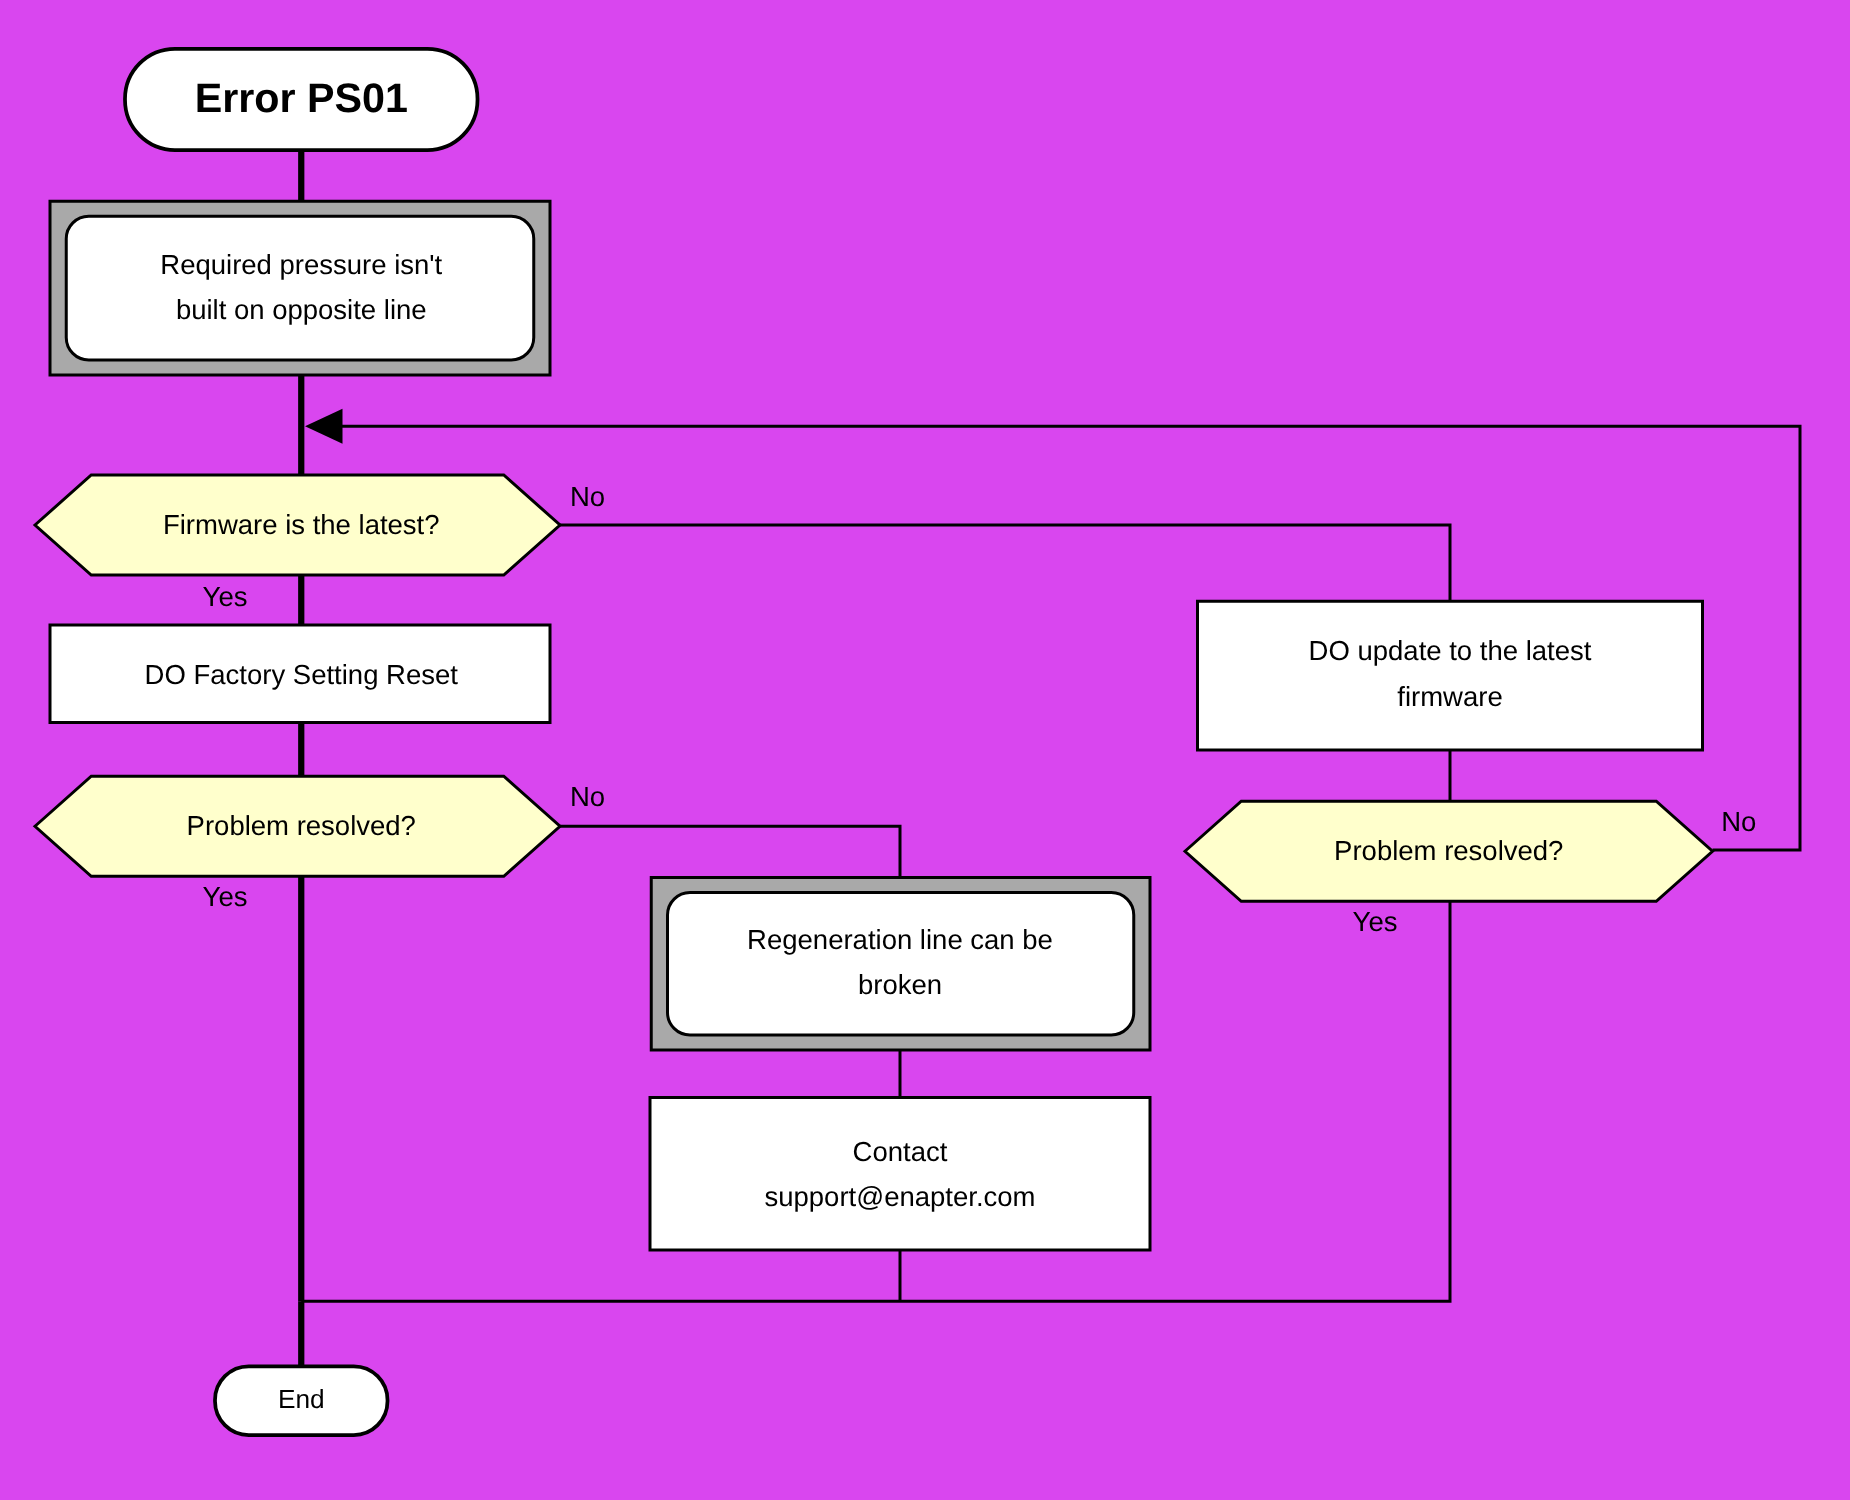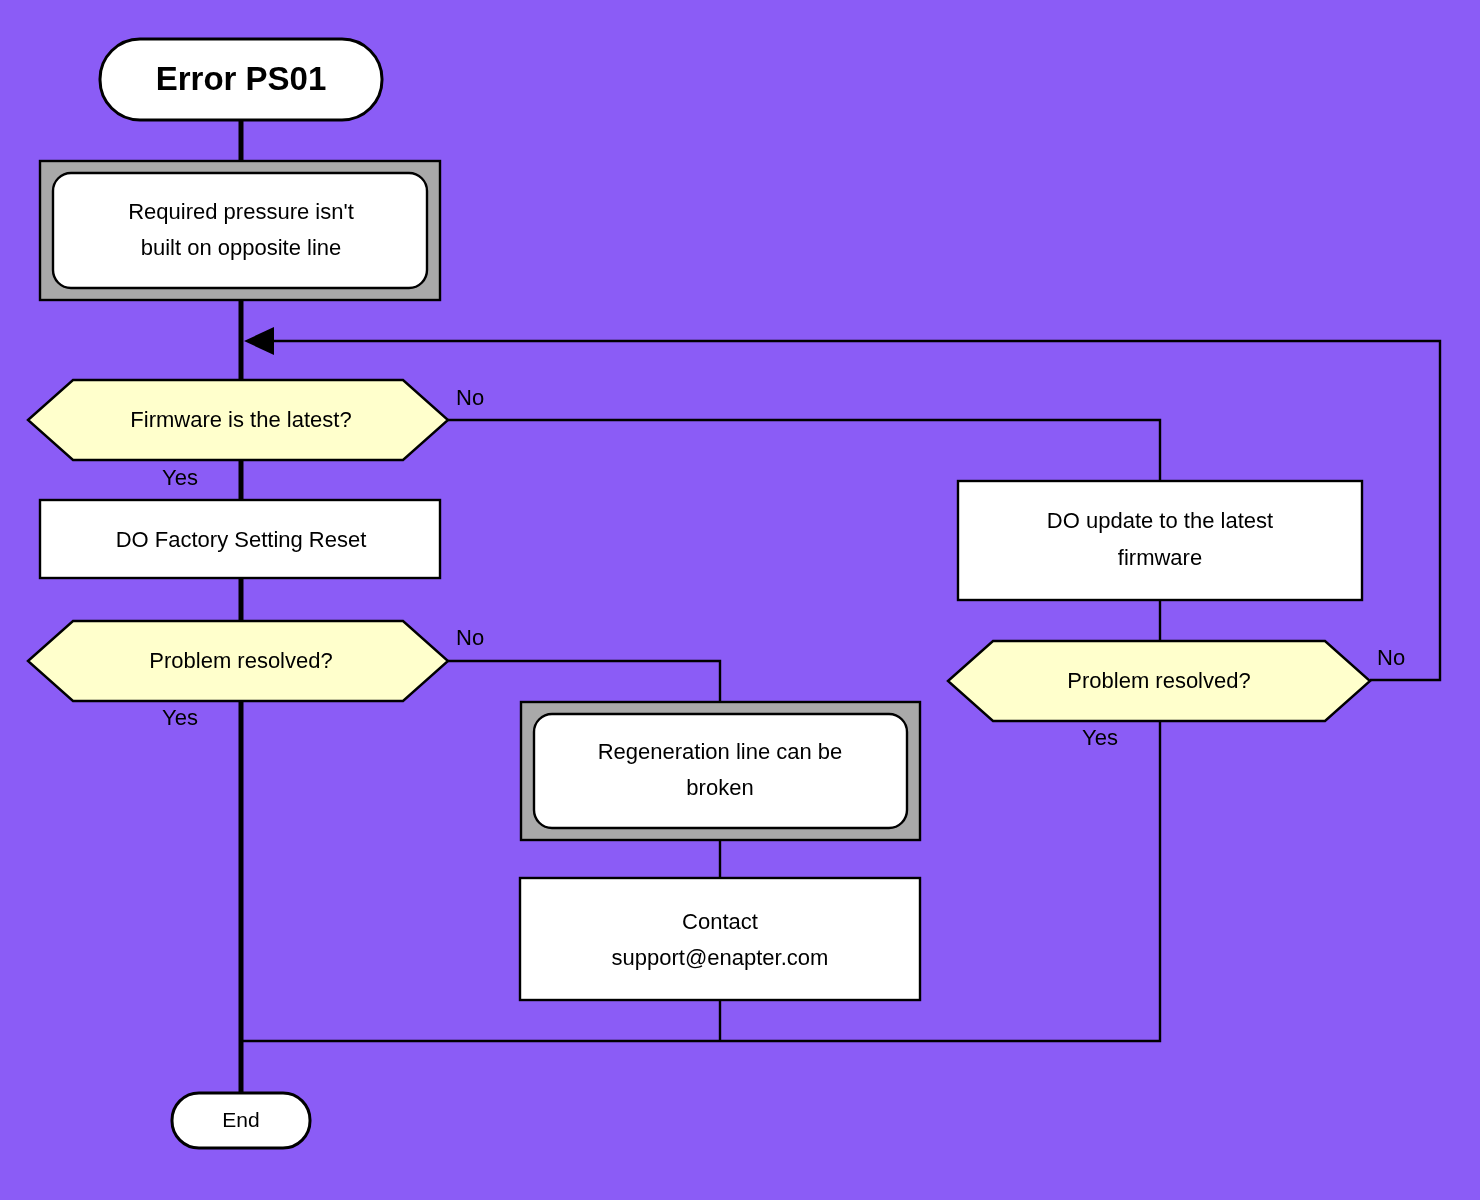--- a/index.html
+++ b/index.html
@@ -4,21 +4,21 @@
 <style>
   html, body {
     margin: 0;
     padding: 0;
     background: #c3cffc;
   }
   #canvas {
     position: relative;
     width: 1480px;
     height: 1200px;
-    background: #8b5cf6;
+    background: #d946ef;
     font-family: "Liberation Sans", sans-serif;
     overflow: hidden;
   }
   svg#flow {
     position: absolute;
     top: 0; left: 0;
     width: 1480px;
     height: 1200px;
   }
   .node-text {

